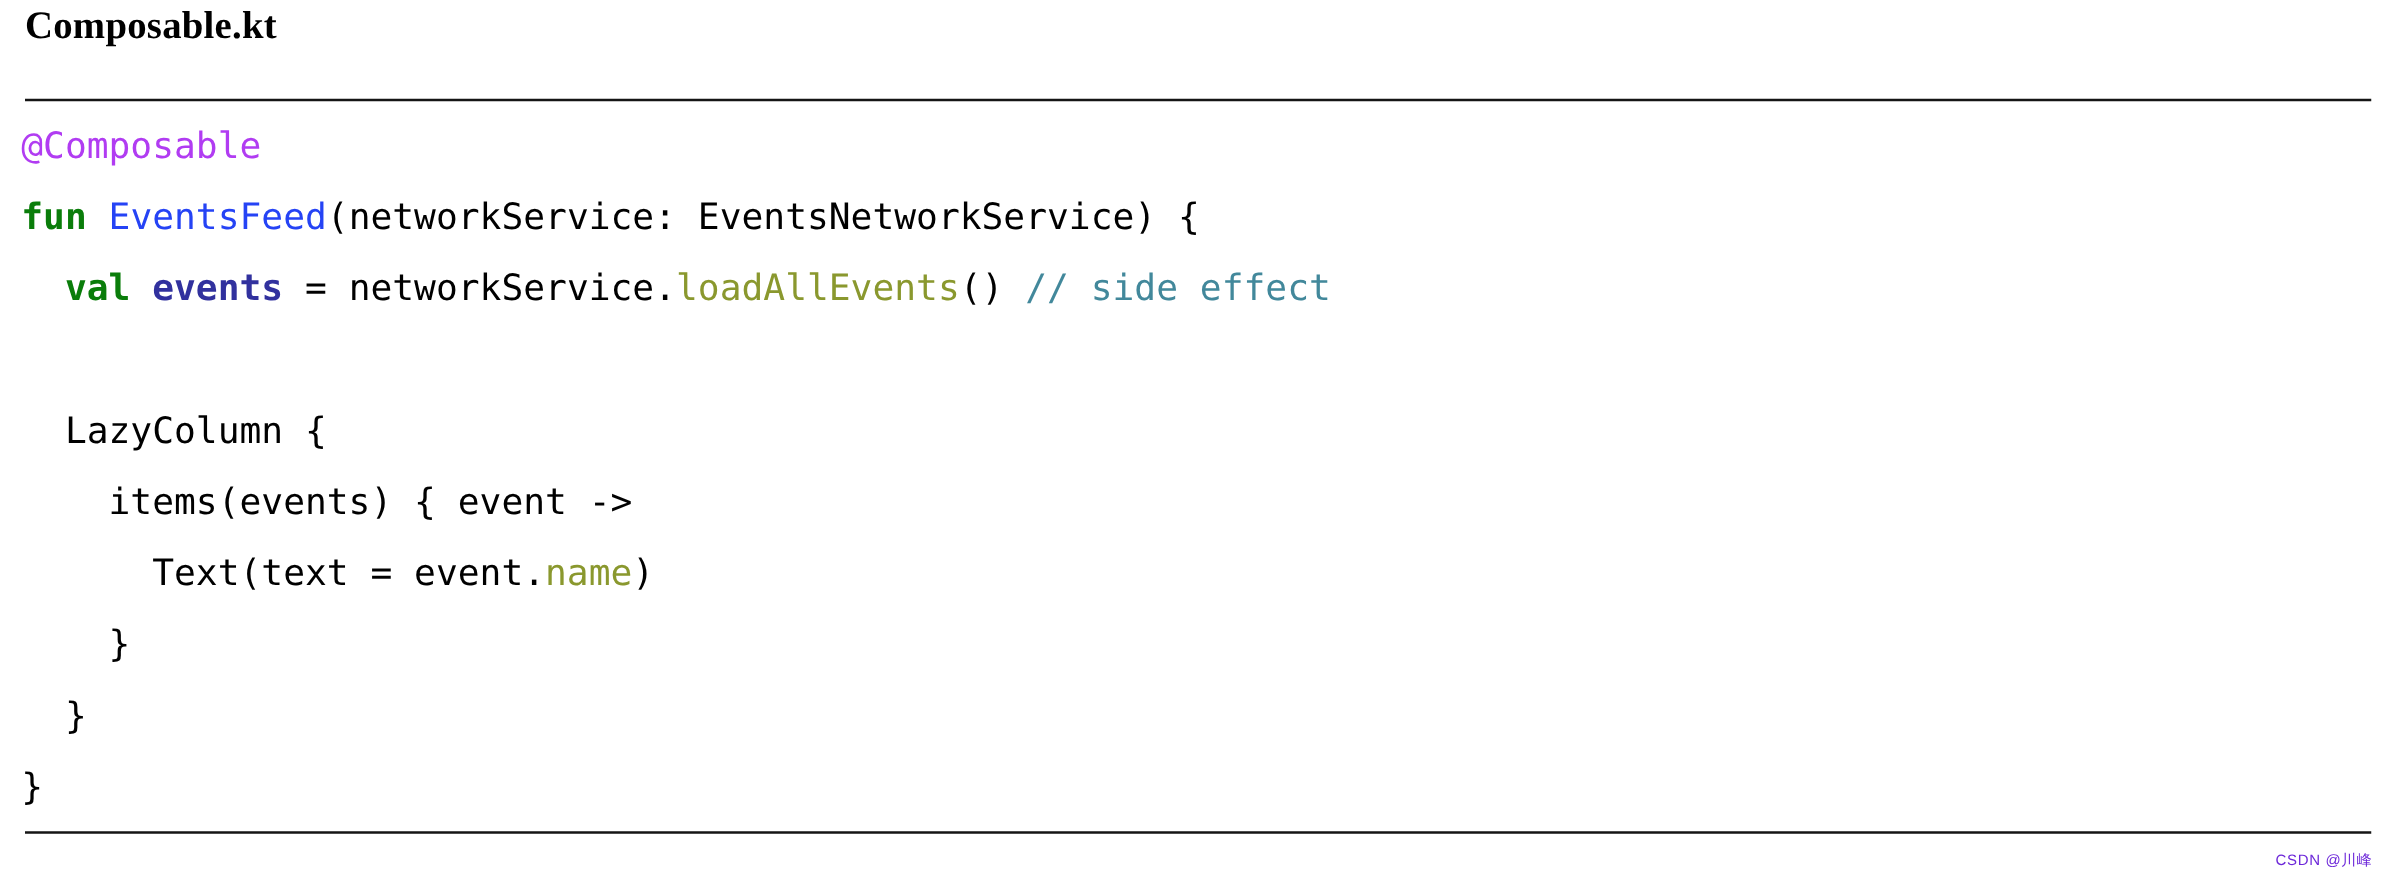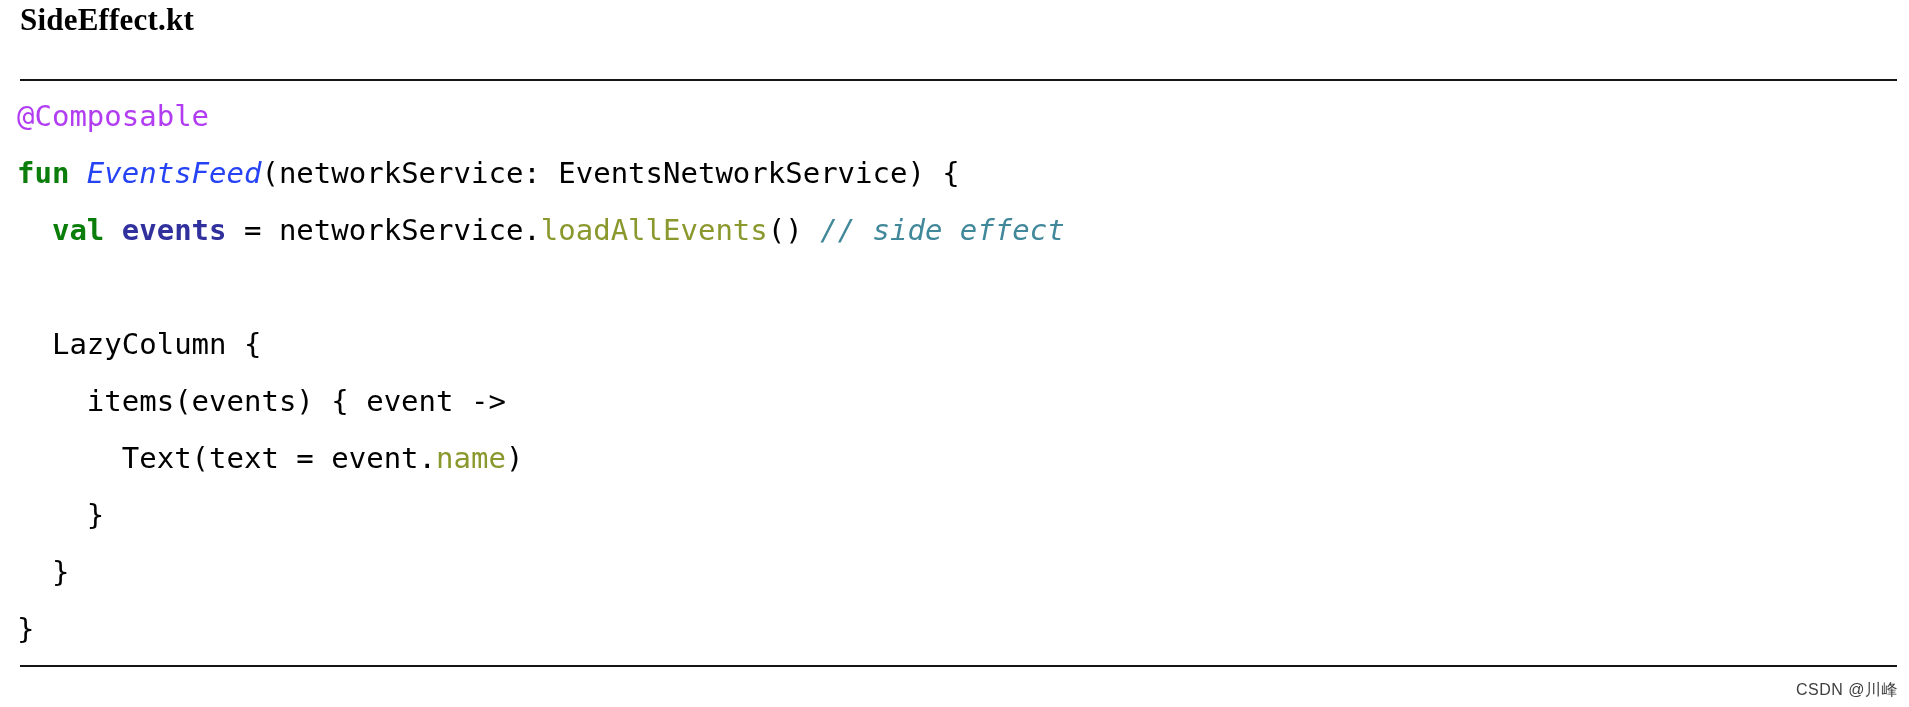--- a/index.html
+++ b/index.html
@@ -39,39 +39,39 @@
     font-family: "DejaVu Sans Mono", monospace;
     font-size: 29px;
     line-height: 57px;
     white-space: pre;
     color: #000000;
   }
   .code-line { height: 57px; }
   .tok-text       { color: var(--tok-text); }
   .tok-annotation { color: var(--tok-annotation); text-align: right; }
   .tok-keyword    { color: var(--tok-keyword); font-weight: bold; margin-top: 20px; }
-  .tok-function   { color: var(--tok-function); font-style: italic; }
+  .tok-function   { color: var(--tok-function); }
   .tok-property   { color: var(--tok-property); font-weight: bold; }
   .tok-member     { color: var(--tok-member); }
-  .tok-comment    { color: var(--tok-comment); font-style: italic; }
+  .tok-comment    { color: var(--tok-comment); }
   .watermark {
     position: absolute;
     right: 11px;
     top: 680px;
     font-family: "Liberation Sans", sans-serif;
-    font-size: 16px;
-    color: #404040;
+    font-size: 12px;
+    color: #6d28d9;
     letter-spacing: 0.5px;
   }
 </style>
 </head>
 <body>
 
 <div class="page">
-  <div class="file-title">SideEffect.kt</div>
+  <div class="file-title">Composable.kt</div>
 
   <div class="rule rule-top"></div>
 
   <pre class="code-block"><div class="code-line"><span class="tok-annotation">@Composable</span></div><div class="code-line"><span class="tok-keyword">fun </span><span class="tok-function">EventsFeed</span><span class="tok-text">(networkService: EventsNetworkService) {</span></div><div class="code-line"><span class="tok-text">  </span><span class="tok-keyword">val </span><span class="tok-property">events</span><span class="tok-text"> = networkService.</span><span class="tok-member">loadAllEvents</span><span class="tok-text">() </span><span class="tok-comment">// side effect</span></div><div class="code-line">&nbsp;</div><div class="code-line"><span class="tok-text">  LazyColumn {</span></div><div class="code-line"><span class="tok-text">    items(events) { event -&gt;</span></div><div class="code-line"><span class="tok-text">      Text(text = event.</span><span class="tok-member">name</span><span class="tok-text">)</span></div><div class="code-line"><span class="tok-text">    }</span></div><div class="code-line"><span class="tok-text">  }</span></div><div class="code-line"><span class="tok-text">}</span></div></pre>
 
   <div class="rule rule-bottom"></div>
 
   <div class="watermark">CSDN @川峰</div>
 </div>
 

